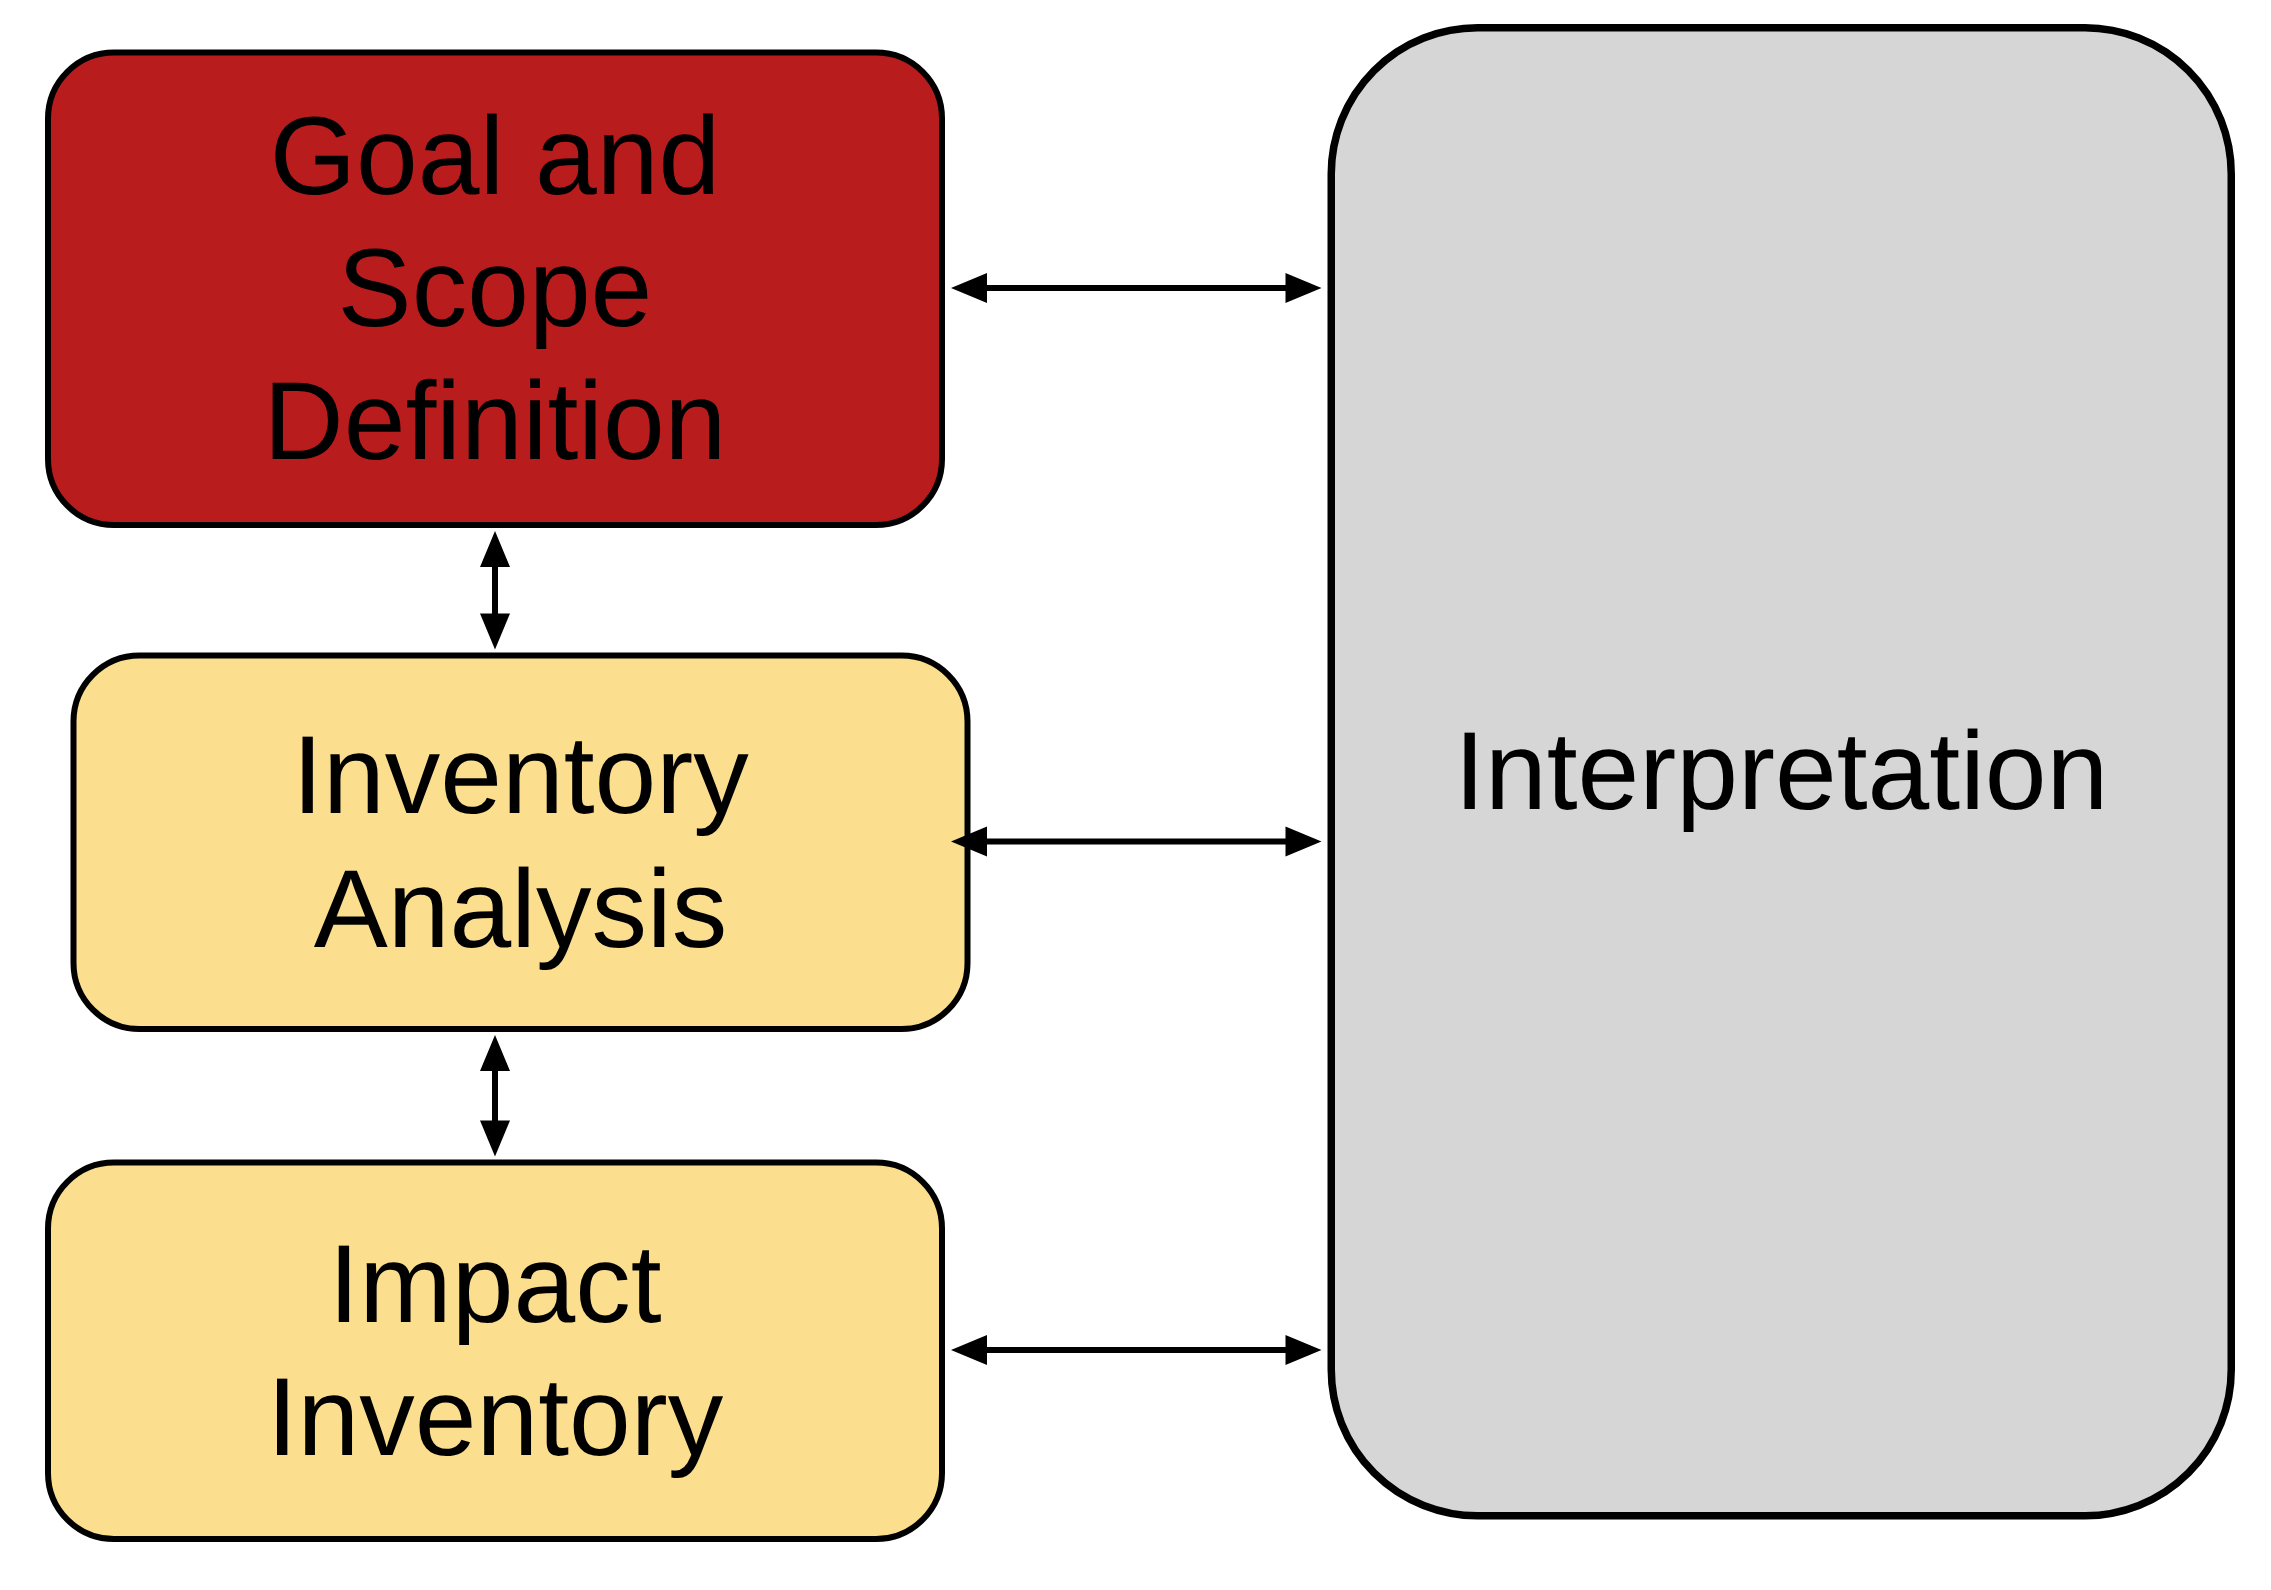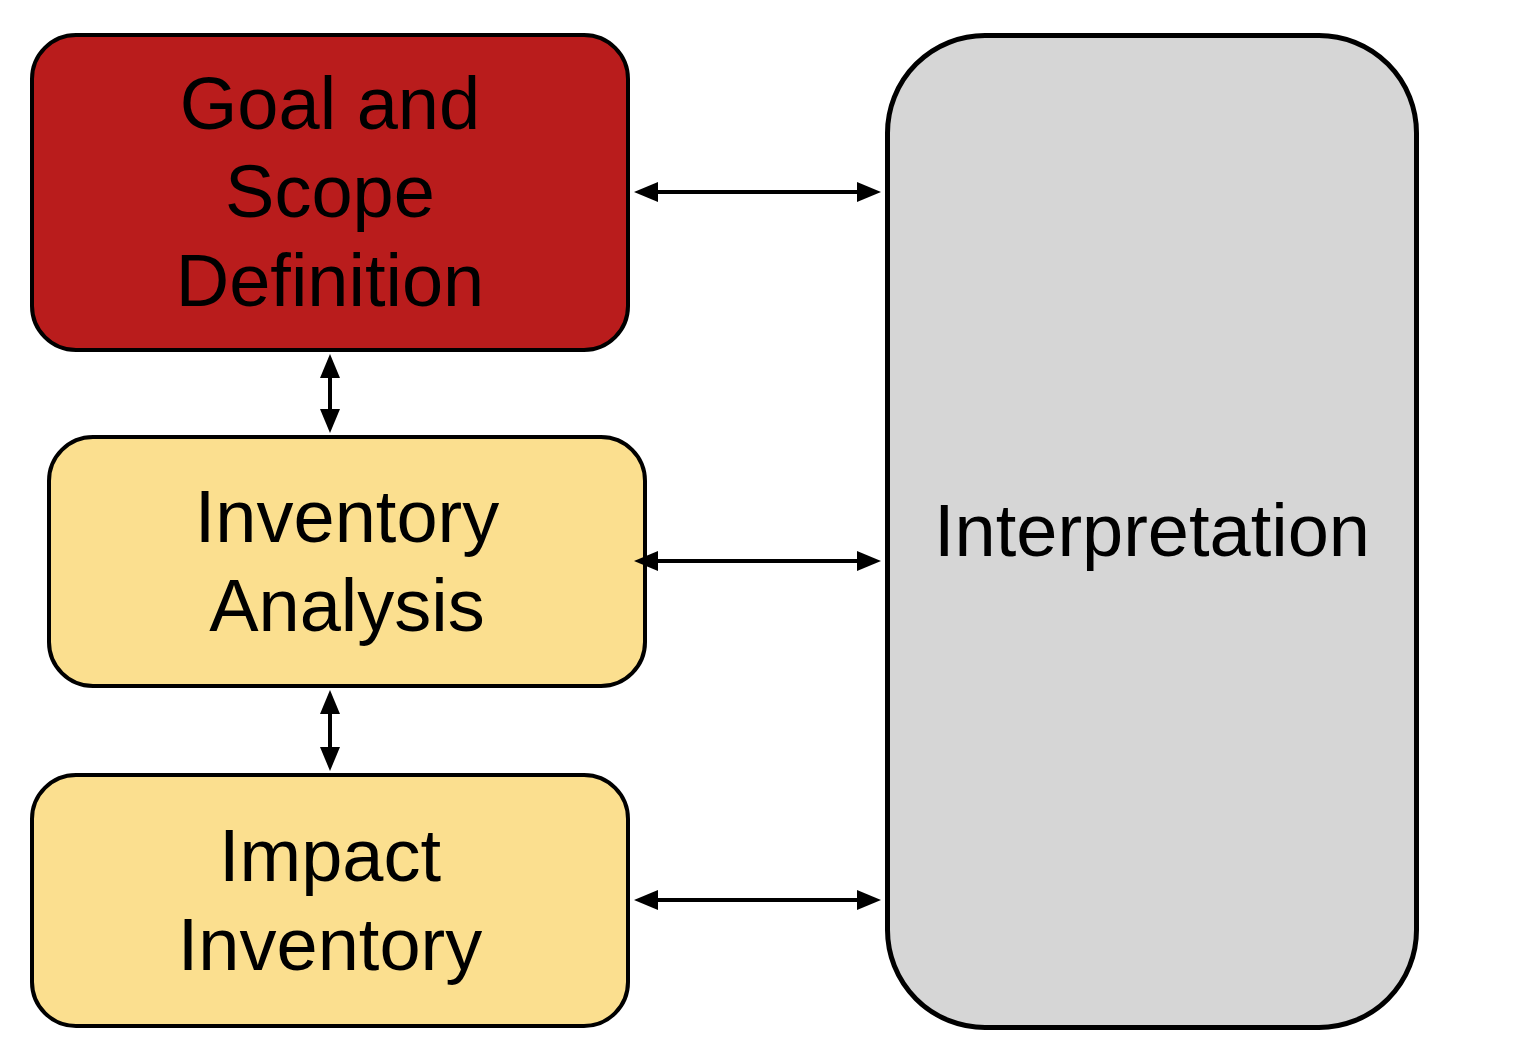--- a/index.html
+++ b/index.html
@@ -27,21 +27,21 @@
   .label{
     white-space:pre-line;
     text-align:center;
     font-size:74px;
     line-height:1.19;
     color:var(--text);
   }
   .box-goal{left:30px;top:33px;width:600px;height:319px;border-radius:46px;background:var(--gray);}
   .box-inventory{left:47px;top:435px;width:600px;height:253px;border-radius:46px;background:var(--yellow);}
   .box-impact{left:30px;top:773px;width:600px;height:255px;border-radius:46px;background:var(--yellow);}
-  .box-interpretation{left:885px;top:33px;width:534px;height:997px;border-radius:100px;border-width:5px;background:var(--gray);}
+  .box-interpretation{left:885px;top:16px;width:605px;height:997px;border-radius:100px;border-width:5px;background:var(--gray);}
   svg.arrows{position:absolute;left:0;top:0;width:1514px;height:1060px;pointer-events:none;}
   svg.arrows line{stroke:var(--arrow);stroke-width:4;}
   svg.arrows polygon{fill:var(--arrow);}
 </style>
 </head>
 <body>
 
 <div class="canvas">
 
   <div class="box box-goal" style="background-color: #b91c1c;">

